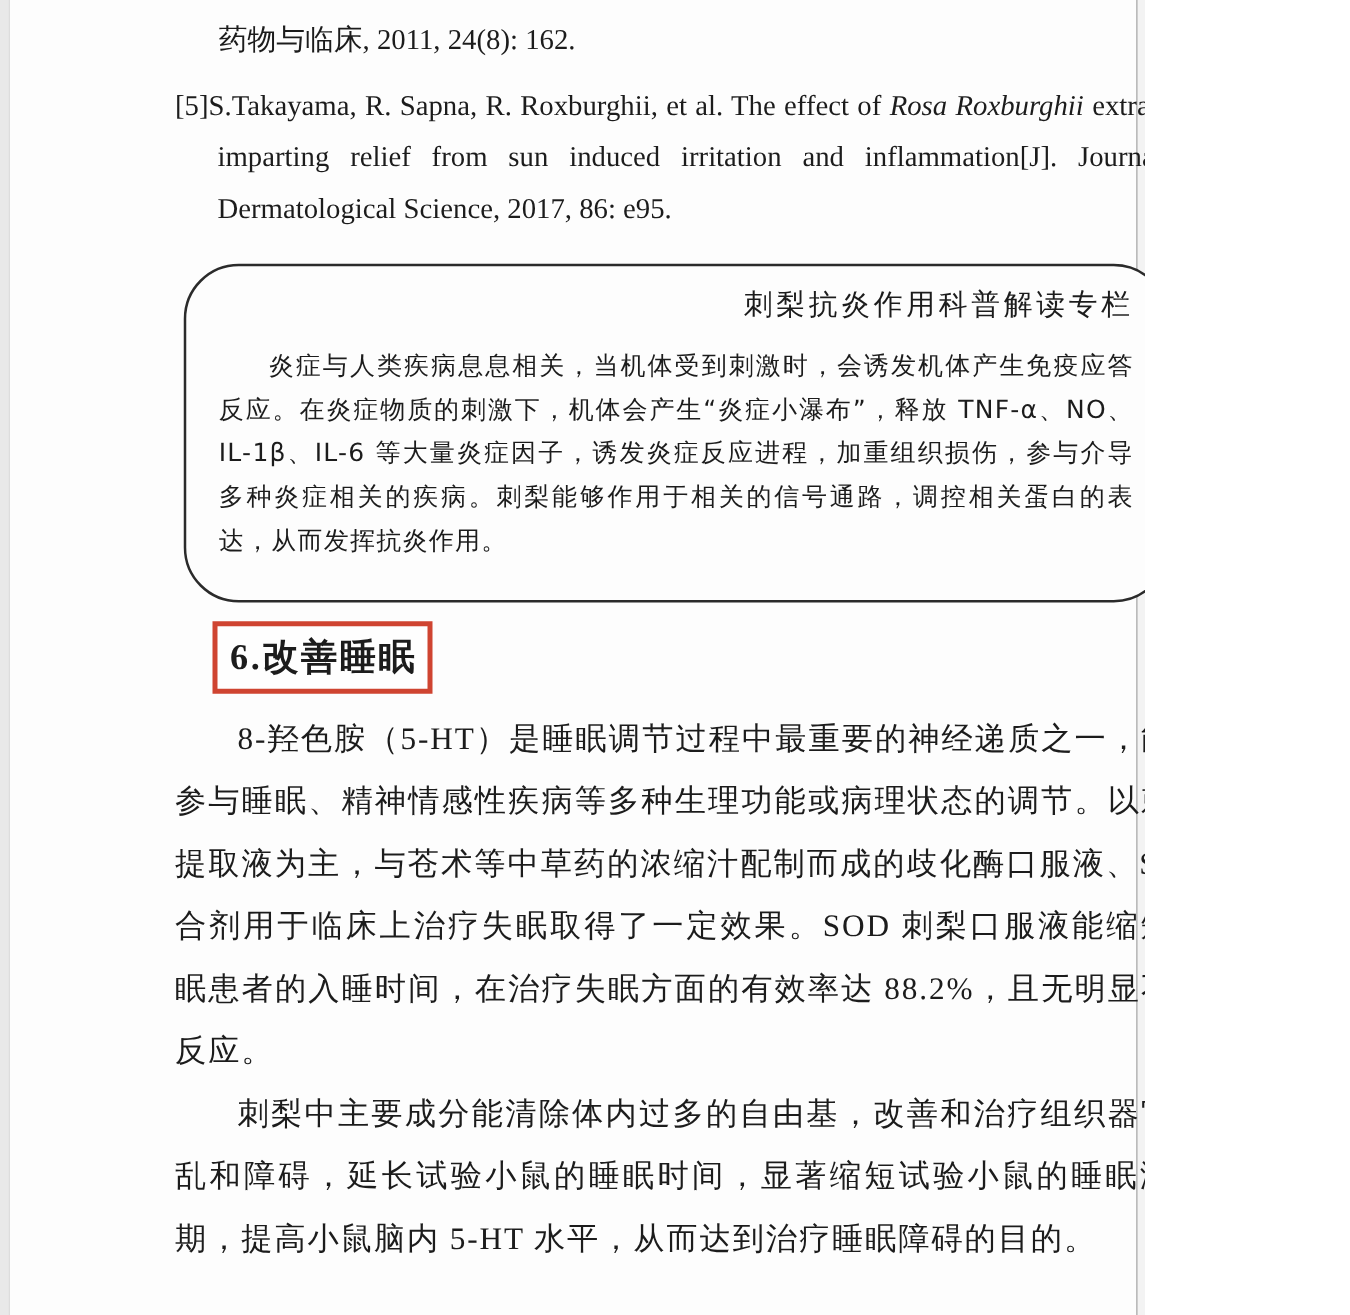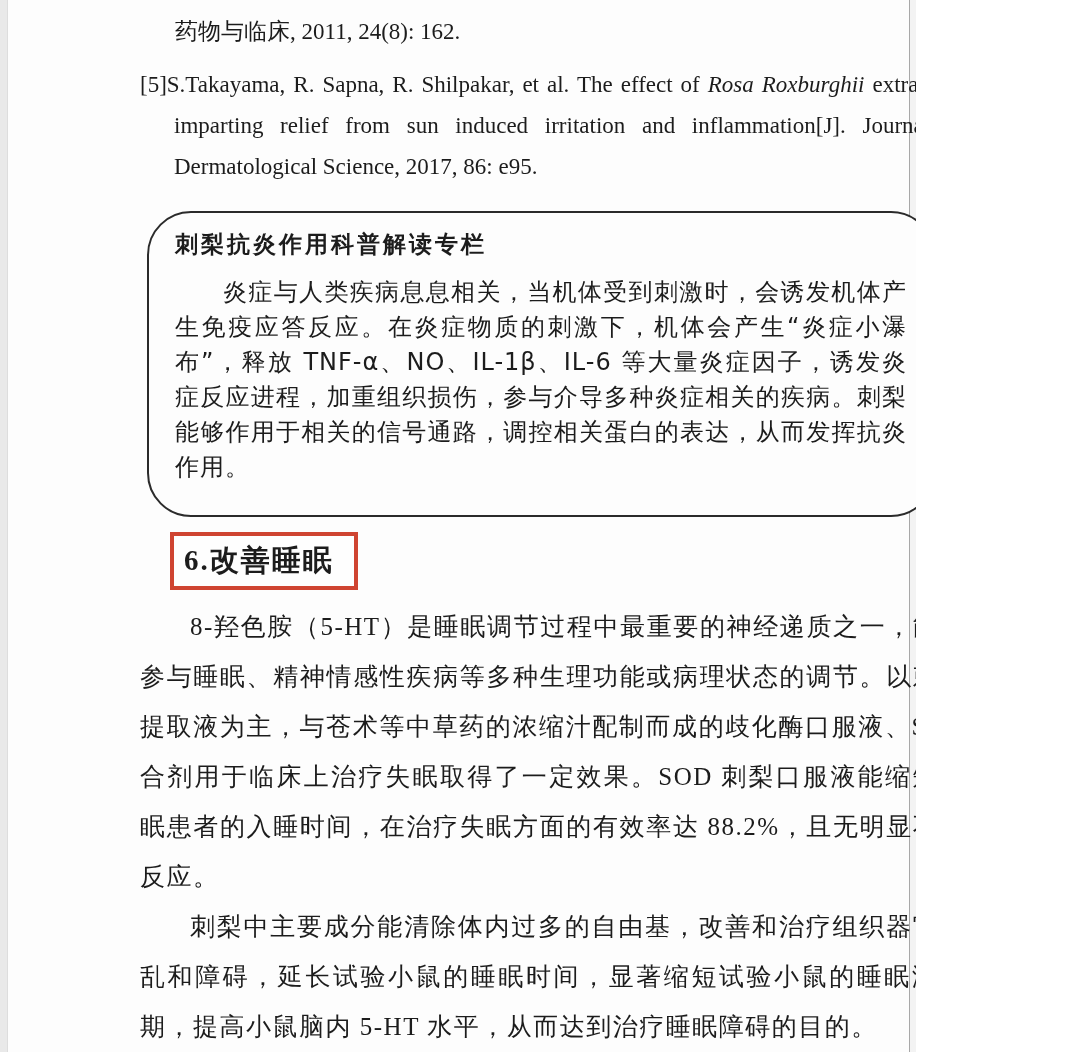--- a/index.html
+++ b/index.html
@@ -46,42 +46,42 @@
   .infobox {
     box-sizing: border-box;
     margin: 24px 0 0 7px;
     width: 788px;
     border: 2px solid var(--box_border, #2b2b2b);
     border-radius: 44px;
     padding: 16px 26px 30px 26px;
     background: #fdfdfd;
   }
   .infobox-title {
-    text-align: left;
+    text-align: right;
     font-family: "DejaVu Sans", sans-serif;
-    font-weight: bold;
+    font-weight: normal;
     font-size: 23px;
     letter-spacing: 3px;
     line-height: 30px;
   }
   .infobox-body {
     margin: 16px 0 0 0;
     font-family: "DejaVu Sans", sans-serif;
-    font-size: 24px;
+    font-size: 20px;
     line-height: 35px;
     letter-spacing: 1px;
     text-align: justify;
     text-indent: 2em;
   }
   
   .heading-wrap { margin: 15px 0 0 30px; }
   .heading-box {
     display: inline-block;
     border: 4px solid var(--highlight_red, #cf4431);
-    padding: 5px 20px 5px 10px;
+    padding: 5px 8px 5px 10px;
     background: #fefefe;
     text-align: center;
   }
   .heading-text {
     font-weight: bold;
     font-size: 29px;
     letter-spacing: 2px;
   }
   
   .body-text { margin-top: 12px; }
@@ -98,21 +98,21 @@
 <body>
 
 <div class="page">
   <div class="edge-left"></div>
   <div class="edge-right"></div>
 
   <div class="content">
 
     <div class="ref-continuation">药物与临床, 2011, 24(8): 162.</div>
 
-    <div class="ref-entry"><span>[5]</span><span>S.Takayama, R. Sapna, R. Shilpakar, et al. The effect of </span><i>Rosa Roxburghii</i><span> extract on imparting relief from sun induced irritation and inflammation[J]. Journal of Dermatological Science, 2017, 86: e95.</span></div>
+    <div class="ref-entry"><span>[5]</span><span>S.Takayama, R. Sapna, R. Roxburghii, et al. The effect of </span><i>Rosa Roxburghii</i><span> extract on imparting relief from sun induced irritation and inflammation[J]. Journal of Dermatological Science, 2017, 86: e95.</span></div>
 
     <div class="infobox">
       <div class="infobox-title">刺梨抗炎作用科普解读专栏</div>
       <p class="infobox-body">炎症与人类疾病息息相关，当机体受到刺激时，会诱发机体产生免疫应答反应。在炎症物质的刺激下，机体会产生“炎症小瀑布”，释放 TNF-α、NO、IL-1β、IL-6 等大量炎症因子，诱发炎症反应进程，加重组织损伤，参与介导多种炎症相关的疾病。刺梨能够作用于相关的信号通路，调控相关蛋白的表达，从而发挥抗炎作用。</p>
     </div>
 
     <div class="heading-wrap">
       <div class="heading-box">
         <span class="heading-text">6.改善睡眠</span>
       </div>

